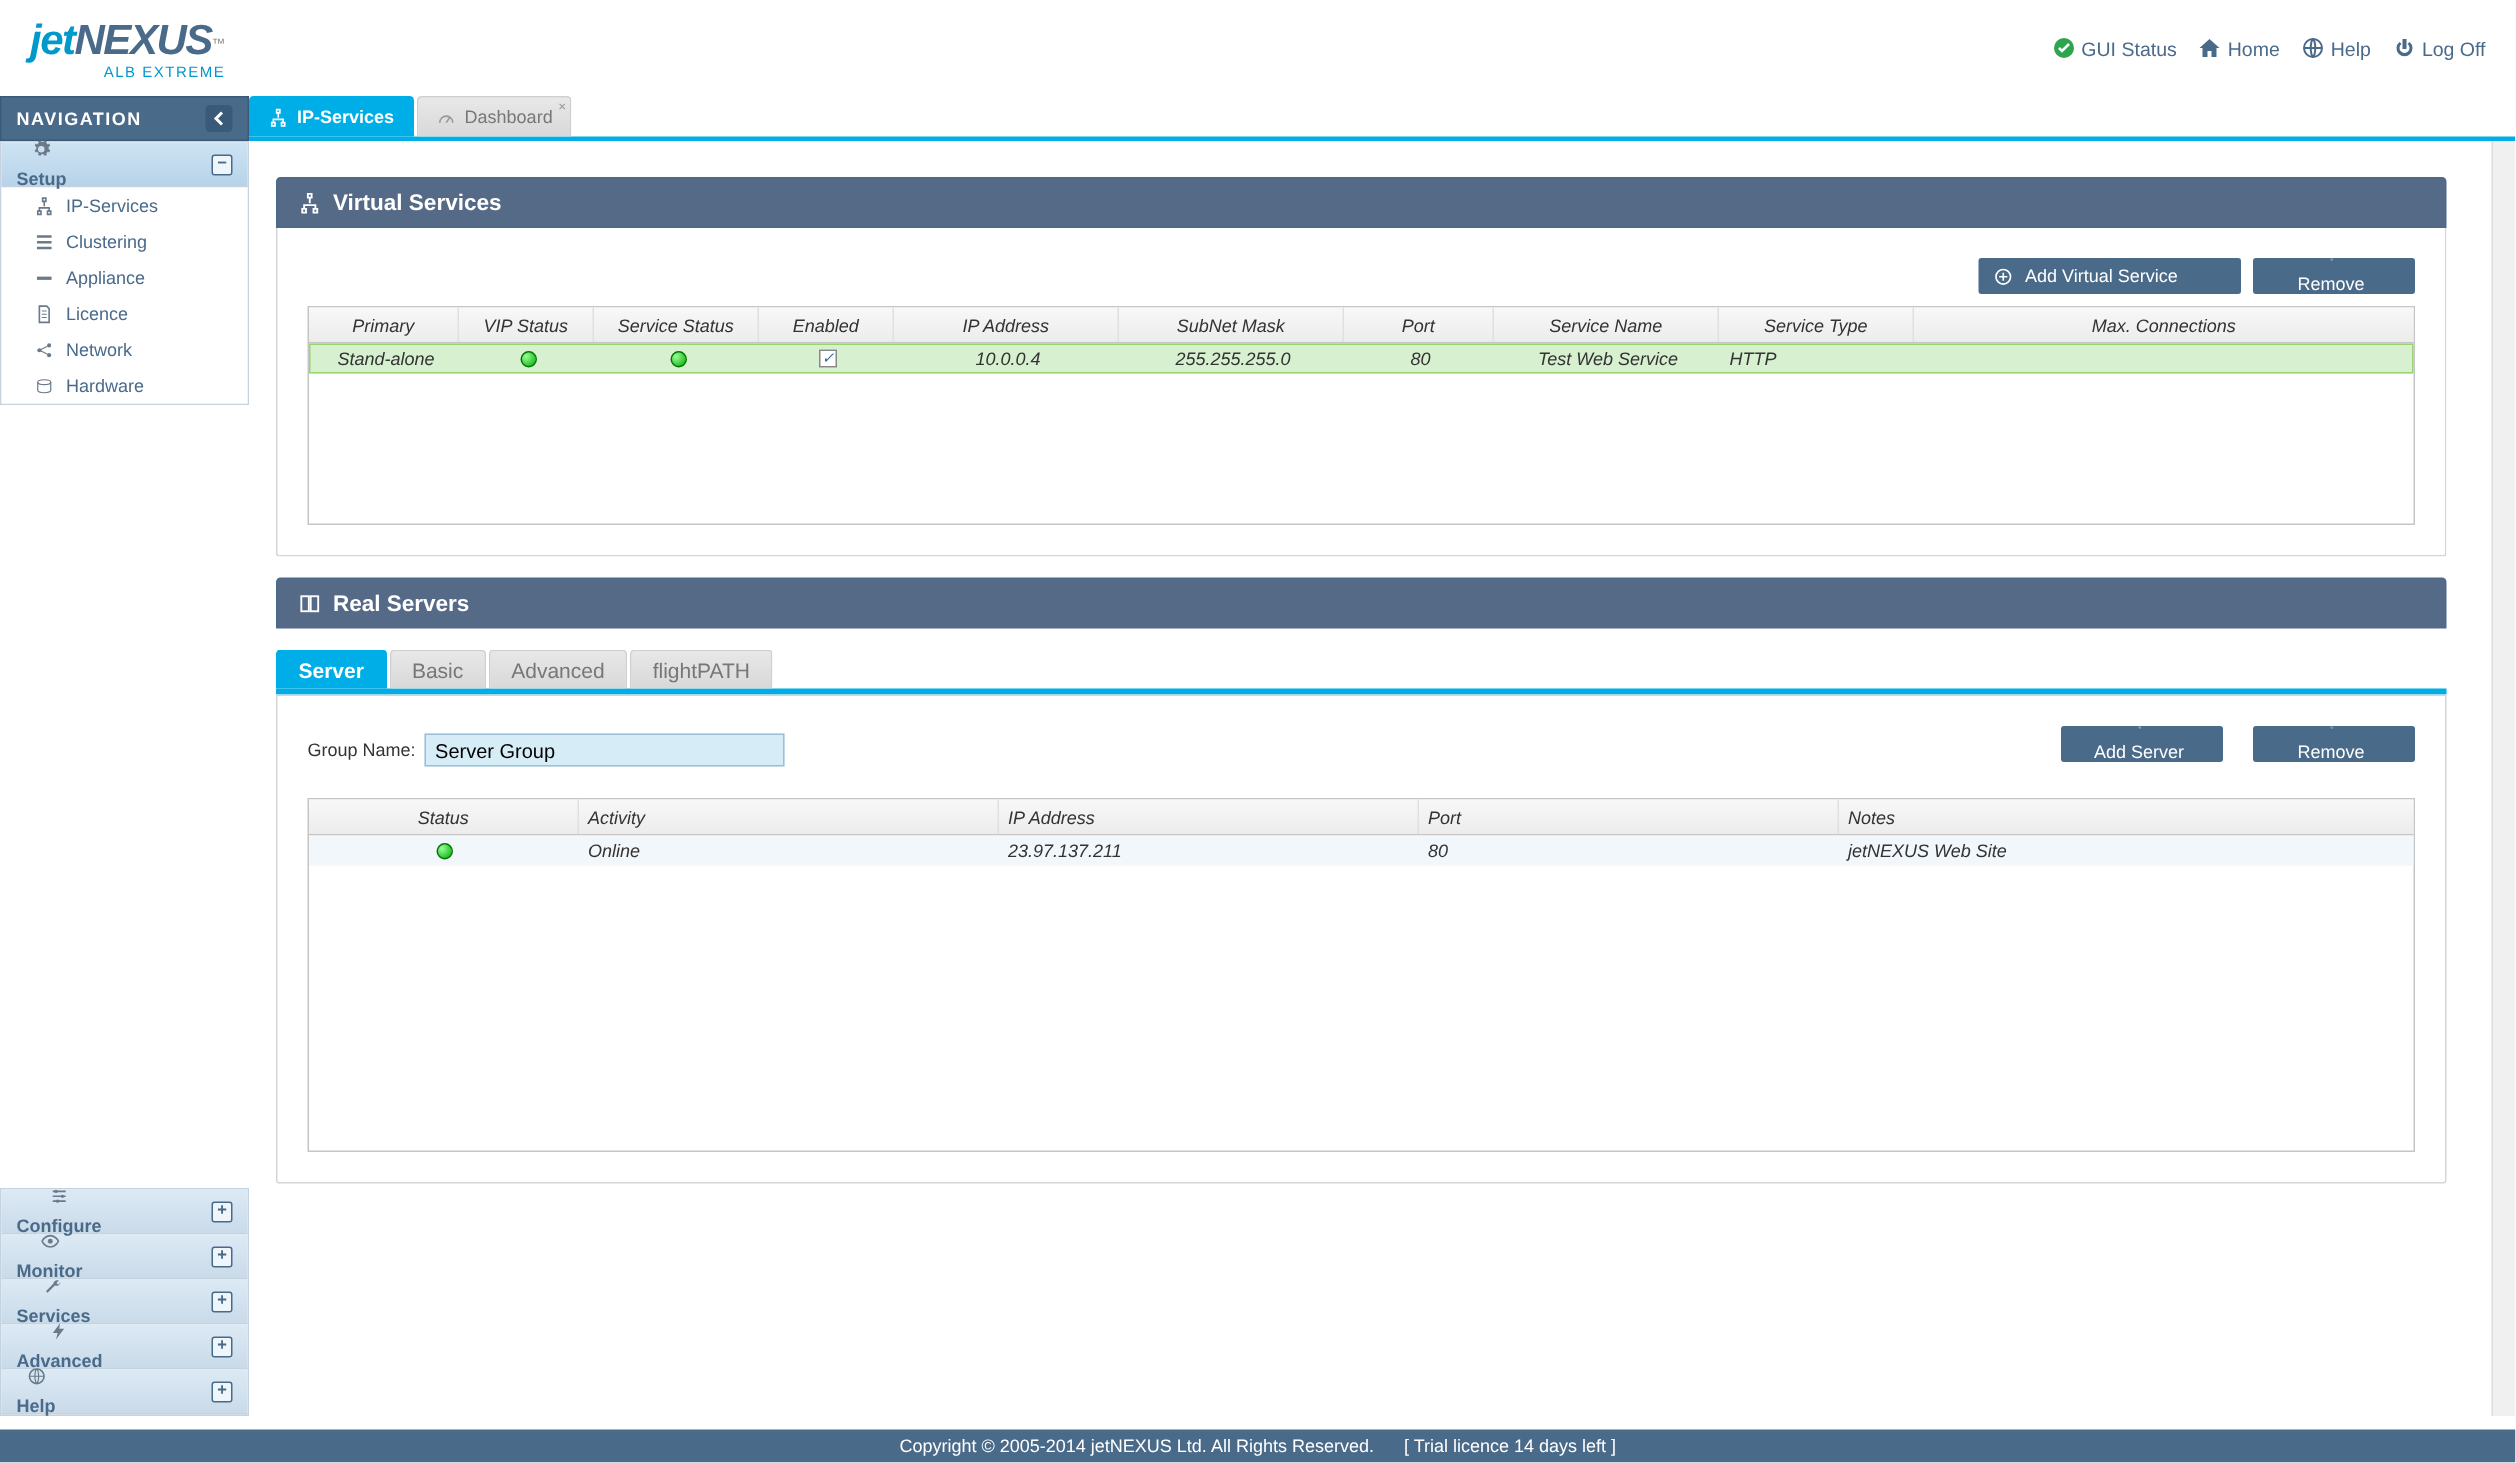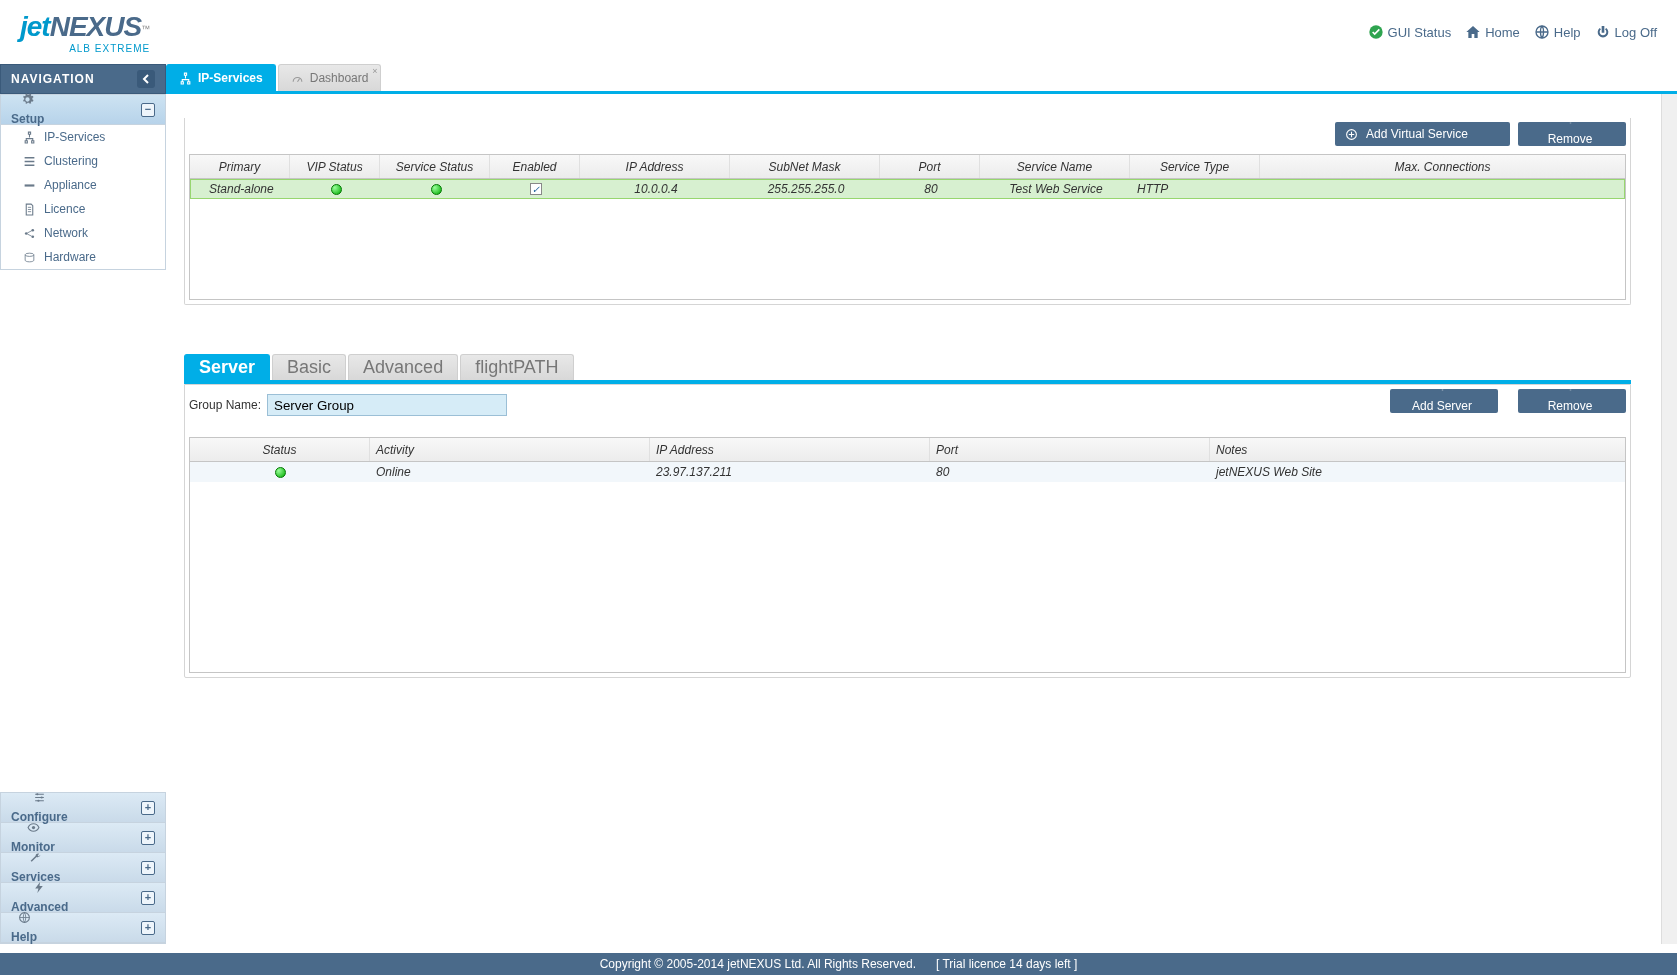--- a/index.html
+++ b/index.html
@@ -44,21 +44,21 @@
 .tab .tab-close { position:absolute; top:1px; right:3px; font-size:9px; color:#999; }
 .tab .tab-ic { width:13px; height:13px; }
 .tab.active .tab-ic { fill:#fff; }
 .tab .tab-ic { fill:#999; }
 
 .content { flex:1; overflow-y:auto; padding: 24px 30px 10px 18px; background:#fff; }
 
 
 .panel-header { background: #556a86; color:#fff; height:34px; display:flex; align-items:center; padding:0 14px; font-weight:bold; font-size:15px; border:1px solid #4a6a8a; border-radius:3px 3px 0 0; gap:8px; }
 .panel-header svg { fill:#fff; width:15px; height:15px; }
-.panel-body { border:1px solid #d5d5d5; border-top:none; padding:4px; border-radius:0 0 2px 2px; }
+.panel-body { border:1px solid #d5d5d5; border-top:none; padding:20px; border-radius:0 0 2px 2px; }
 
 .button-row { display:flex; justify-content:flex-end; gap:8px; margin-bottom:8px; }
 .btn { background:#4a6a8a; color:#fff; border:none; height:24px; padding:0 14px; display:flex; align-items:center; gap:8px; cursor:pointer; font-size:12px; border-radius:2px; }
 .btn svg { width:13px; height:13px; fill:#fff; }
 .btn.wide { min-width:175px; justify-content:flex-start; padding-left:10px; }
 .btn.med { min-width:108px; justify-content:flex-start; padding-left:10px;flex-direction:column; }
 
 
 .grid { border:1px solid #c5c5c5;font-style:italic; }
 .grid-head { display:flex; background: linear-gradient(#f8f8f8,#ececec); height:24px; align-items:center; border-bottom:1px solid #c5c5c5; }
@@ -68,21 +68,21 @@
 .grid-row.sel { background:#d7f0d0; border:1px solid #97d66f; }
 .grid-row .gc { text-align:center; display:flex; align-items:center; justify-content:center; height:100%; }
 .grid-spacer { height:100px; }
 .grid-spacer2 { height:190px; }
 
 .status-dot { width:11px; height:11px; border-radius:50%; background: radial-gradient(circle at 30% 30%, #9f9, #0a0); border:1px solid #070; }
 .checkbox-vis { width:12px; height:12px; border:1px solid #888; background:#fff; display:inline-flex; align-items:center; justify-content:center; font-size:10px; color:#2a6aa0; }
 
 
 .rs-tabs { display:flex; border-bottom:4px solid #00aee7; }
-.rs-tab { height:26px; display:flex; align-items:center; padding:0 14px; background: linear-gradient(#e8e8e8,#d8d8d8); border:1px solid #cfcfcf; border-bottom:none; margin-right:2px; color:#777; cursor:pointer; border-radius:3px 3px 0 0; font-size:18px;margin-top:21px;}
+.rs-tab { height:26px; display:flex; align-items:center; padding:0 14px; background: linear-gradient(#e8e8e8,#d8d8d8); border:1px solid #cfcfcf; border-bottom:none; margin-right:2px; color:#777; cursor:pointer; border-radius:3px 3px 0 0; font-size:14px;}
 .rs-tab.active { background:#00aee7; color:#fff; font-weight:bold; border-color:#00aee7;}
 
 .group-row { display:flex; align-items:center; gap:6px; margin-bottom:8px; }
 .group-row input { width:240px; height:22px; background:#d6ecf7; border:1px solid #9bbfd6; padding:0 6px; }
 .rs-grid .grid-row { background:#f2f7fb; }
 
 
 .footer { position:absolute; bottom:0; left:0; right:0; height:22px; background:#4a6a8a; color:#fff; display:flex; align-items:center; justify-content:center; gap:20px; font-size:12px;}
 
 
@@ -267,20 +267,26 @@
             <path d="M12 18l4-6" stroke="#999" stroke-width="2"></path>
           </svg>
         <span>Dashboard</span>
         <span class="tab-close">×</span>
       </div>
     </div>
 
     <div style="display:flex; flex:1; overflow:hidden;">
     <div class="content">
 
+      <div class="panel-header">
+        <svg viewBox="0 0 24 24">
+              <path d="M10 2h4v4h-4zM4 18h4v4H4zm12 0h4v4h-4zM12 6v6M6 18v-4h12v4" stroke="#fff" stroke-width="2" fill="none"></path>
+            </svg>
+        <span>Virtual Services</span>
+      </div>
       <div class="panel-body">
         <div class="button-row">
           <button class="btn wide">
             <svg viewBox="0 0 24 24">
                   <circle cx="12" cy="12" r="9" fill="none" stroke="#fff" stroke-width="2"></circle>
                   <path d="M12 7v10M7 12h10" stroke="#fff" stroke-width="2"></path>
                 </svg>
             <span>Add Virtual Service</span>
           </button>
           <button class="btn med">
@@ -321,20 +327,27 @@
             <div class="gc" style="width:150px">Test Web Service</div>
             <div class="gc" style="width:130px;justify-content:flex-start;padding-left:6px;">HTTP</div>
             <div class="gc" style="flex:1"></div>
           </div>
           <div class="grid-spacer"></div>
         </div>
       </div>
 
       <div style="height:14px"></div>
 
+      <div class="panel-header">
+        <svg viewBox="0 0 24 24">
+              <rect x="3" y="4" width="8" height="16" fill="none" stroke="#fff" stroke-width="2"></rect>
+              <rect x="13" y="4" width="8" height="16" fill="none" stroke="#fff" stroke-width="2"></rect>
+            </svg>
+        <span>Real Servers</span>
+      </div>
       <div style="height:14px"></div>
 
       <div class="rs-tabs">
         <div class="rs-tab active">Server</div>
         <div class="rs-tab">Basic</div>
         <div class="rs-tab">Advanced</div>
         <div class="rs-tab">flightPATH</div>
       </div>
 
       <div class="panel-body" style="border-top:1px solid #d5d5d5;">

